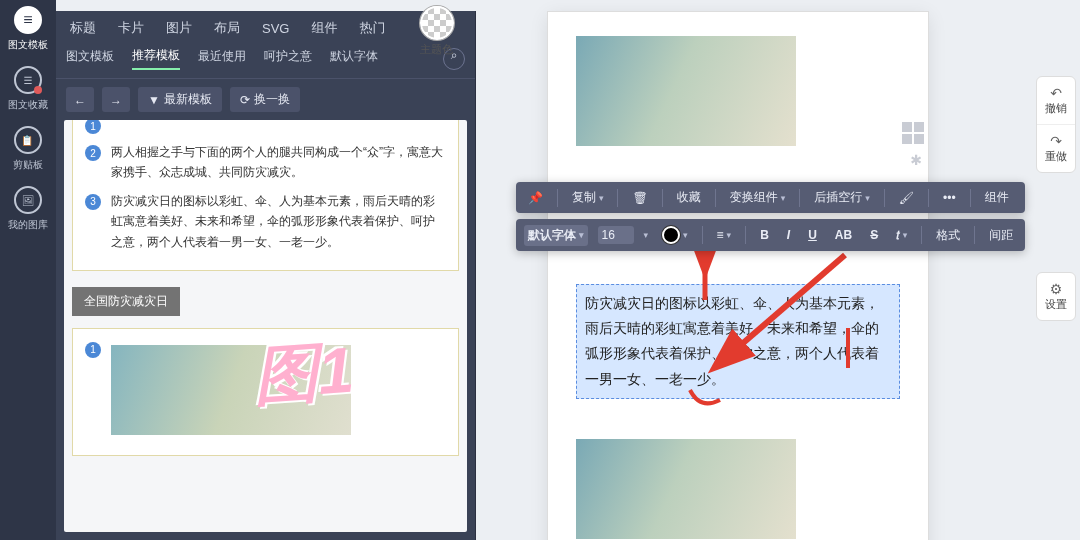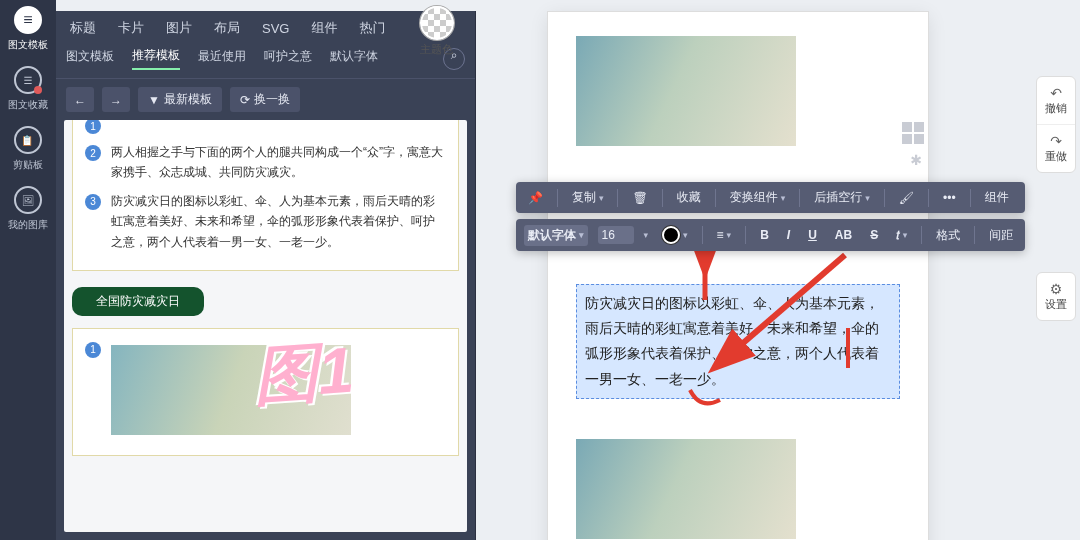--- a/index.html
+++ b/index.html
@@ -19,21 +19,21 @@
   .tabs span { cursor:pointer; padding-bottom:4px;}
   .tabs .on { color:#fff; border-bottom:2px solid #86efac;}
   .tabs .search { margin-left:auto; width:22px; height:22px; border-radius:50%; border:1px solid #6c7390; display:flex;align-items:center;justify-content:center;}
   .tools { display:flex; gap:8px; padding:8px 10px;}
   .toolbtn { background:#4b526a; color:#e5e8f2; border-radius:3px; padding:4px 10px; font-size:12px; cursor:pointer; display:flex; align-items:center; gap:4px;}
   .toolbtn.sq { padding:4px 8px;}
   .tpl-scroll { flex:1; overflow:hidden; background:#f5f6f8; margin:0 8px 8px; border-radius:2px; position:relative;}
   .card { background:#fff; border:1px solid #e1d9a8; margin:6px 8px; padding:10px 12px; font-size:12px; color:#333; position:relative;}
   .bullet-row { display:flex; gap:10px; margin:8px 0; line-height:1.7;}
   .bnum { min-width:16px; height:16px; background:#4b88d6; color:#fff; border-radius:50%; font-size:10px; display:flex; align-items:center; justify-content:center; margin-top:3px;}
-  .tag { display:inline-block; background:#14532d; color:#fff; padding:6px 24px; margin:10px 0 6px; font-size:12px;border-radius:10px;}
+  .tag { display:inline-block; background:#737373; color:#fff; padding:6px 12px; margin:10px 0 6px; font-size:12px;}
   .thumb2 { width:240px; height:90px; background:linear-gradient(110deg,#85b5bf 0%,#c9d4b8 50%,#e0dfcf 100%); position:relative; margin:6px 0 10px;}
   .stamp { position:absolute; top:210px; left:190px; font-size:64px; font-weight:900; font-style:italic; color:#ff9dc2; text-shadow:2px 2px 0 #fff,-2px -2px 0 #fff; transform:rotate(-4deg); pointer-events:none;}
   .stamp .s1{color:#ffb0cf;}
   
   .theme { position:absolute; left:420px; top:6px; text-align:left; font-size:11px; color:#555;}
   .theme .swatch { width:34px; height:34px; border-radius:50%; background:repeating-conic-gradient(#ccc 0 25%, #fff 0 50%) 0 0/12px 12px; border:2px solid #fff; box-shadow:0 0 0 1px #aaa; margin-bottom:2px;}
   
   .rrail { position:absolute; right:4px; top:70px; width:40px; background:#fff; border:1px solid #ddd; border-radius:6px; display:flex; flex-direction:column;}
   .rrail .r { padding:8px 4px; text-align:center; font-size:11px; color:#444; border-bottom:1px solid #eee; cursor:pointer;}
   .rrail .r:last-child{border:none;}

